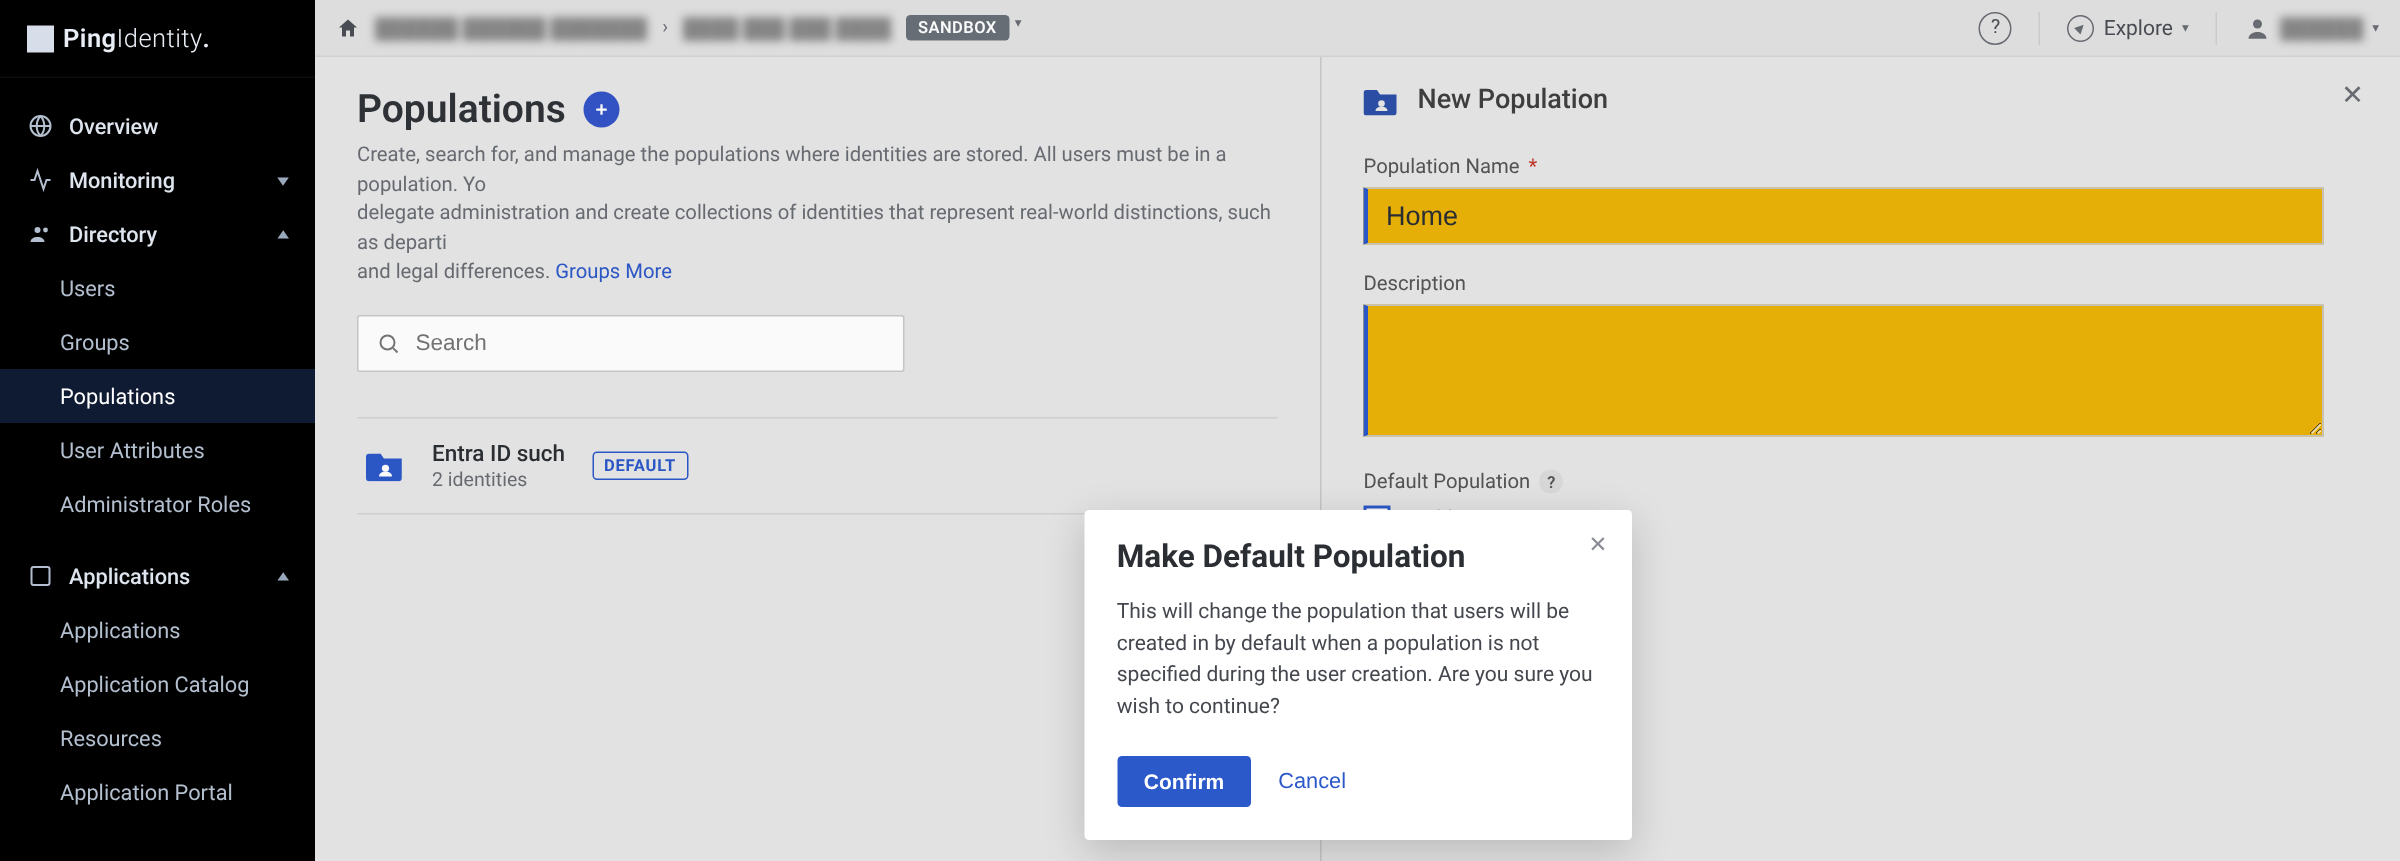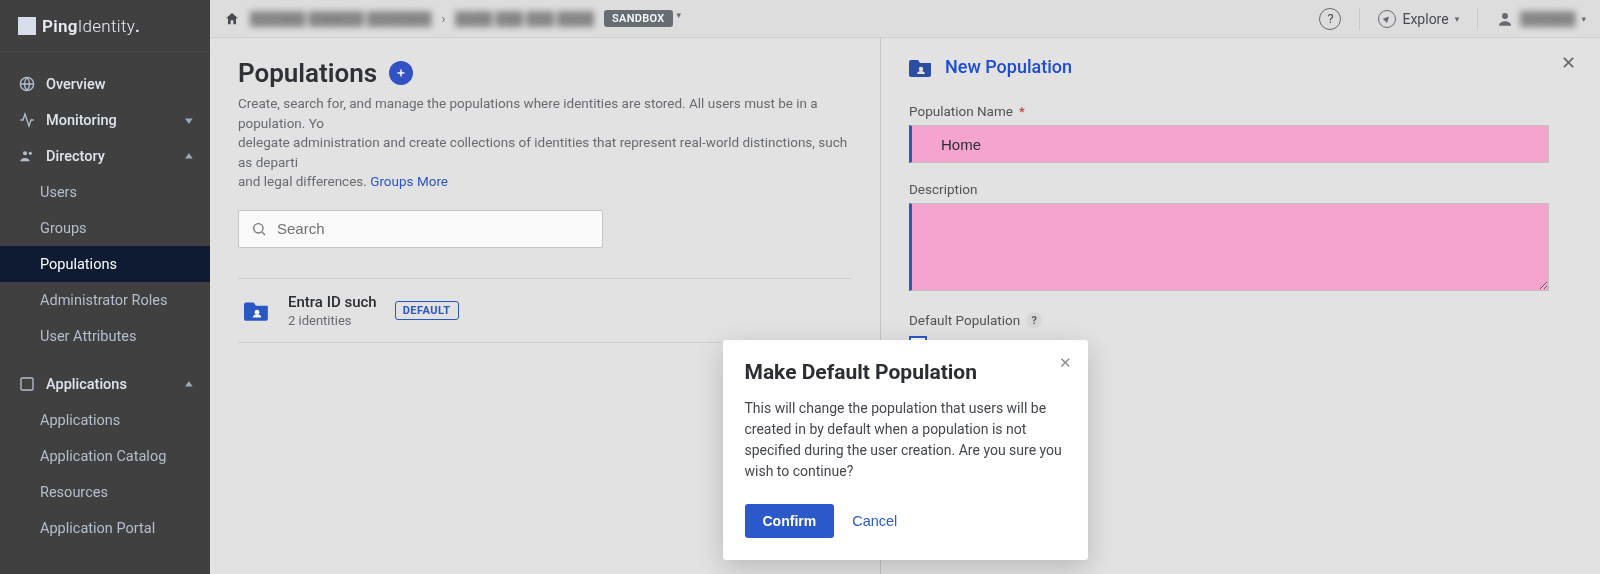--- a/index.html
+++ b/index.html
@@ -10,21 +10,21 @@
     height: 574px;
     overflow: hidden;
     position: relative;
     color: #3c4045;
   }
   .app { display: flex; width: 100%; height: 100%; }
 
   
   .sidebar {
     width: 210px;
-    background: #404040;
+    background: #000000;
     color: #d7deea;
     flex: 0 0 210px;
     display: flex;
     flex-direction: column;
   }
   .logo {
     height: 52px;
     display: flex;
     align-items: center;
     padding: 0 18px;
@@ -149,31 +149,31 @@
     border-left:1px solid #c9c9c9;
     background:#e7e7e7;
     padding: 18px 38px 0 28px;
     position:relative;
   }
   .panel-close {
     position:absolute; top:14px; right:24px; color:#6a6e74; cursor:pointer; font-size:18px;
   }
   .panel-head { display:flex; align-items:center; gap:12px; }
   .panel-head .folder-ic { width:24px; height:20px; color:#2c4fa8;}
-  .panel-title { font-size:18px; font-weight:500; color:#1d4ed8; }
+  .panel-title { font-size:18px; font-weight:500; color:#404040; }
 
   .form { margin-top:26px; font-size:13.5px; color:#555; }
   .fld-label { margin-bottom:6px; display:flex; align-items:flex-end; gap:6px;}
   .req { color:#c23a2b; }
   .text-input, .textarea {
     width: 640px;
-    background:#f9a8d4;
+    background:#eab308;
     border:1px solid #c4c4c4;
     border-left:3px solid #2c59c9;
-    padding:9px 29px; font-size:15px; color:#2b2f34;
+    padding:9px 12px; font-size:18px; color:#2b2f34;
     outline:none;
   }
   .text-input { height:38px; }
   .textarea { height:88px; resize:both; font-family:inherit;}
   .spacer { height:18px; }
   .help-q {
     width:16px; height:16px; border-radius:50%;
     background:#dcdcdc; color:#555;
     display:inline-flex; align-items:center; justify-content:center;
     font-size:11px; font-weight:600;
@@ -262,24 +262,24 @@
       <div class="nav-item sub">
           <span>Users</span>
         </div>
       <div class="nav-item sub">
           <span>Groups</span>
         </div>
       <div class="nav-item sub active">
           <span>Populations</span>
         </div>
       <div class="nav-item sub">
+          <span>User Attributes</span>
+        </div>
+      <div class="nav-item sub">
           <span>Administrator Roles</span>
-        </div>
-      <div class="nav-item sub">
-          <span>User Attributes</span>
         </div>
 
       <div style="height:12px"></div>
 
       <div class="nav-item section">
         <span class="nav-icon">
           <svg width="16" height="16" viewBox="0 0 24 24" fill="none" stroke="currentColor" stroke-width="2">
               <rect x="3" y="3" width="18" height="18" rx="2"></rect>
             </svg>
         </span>

